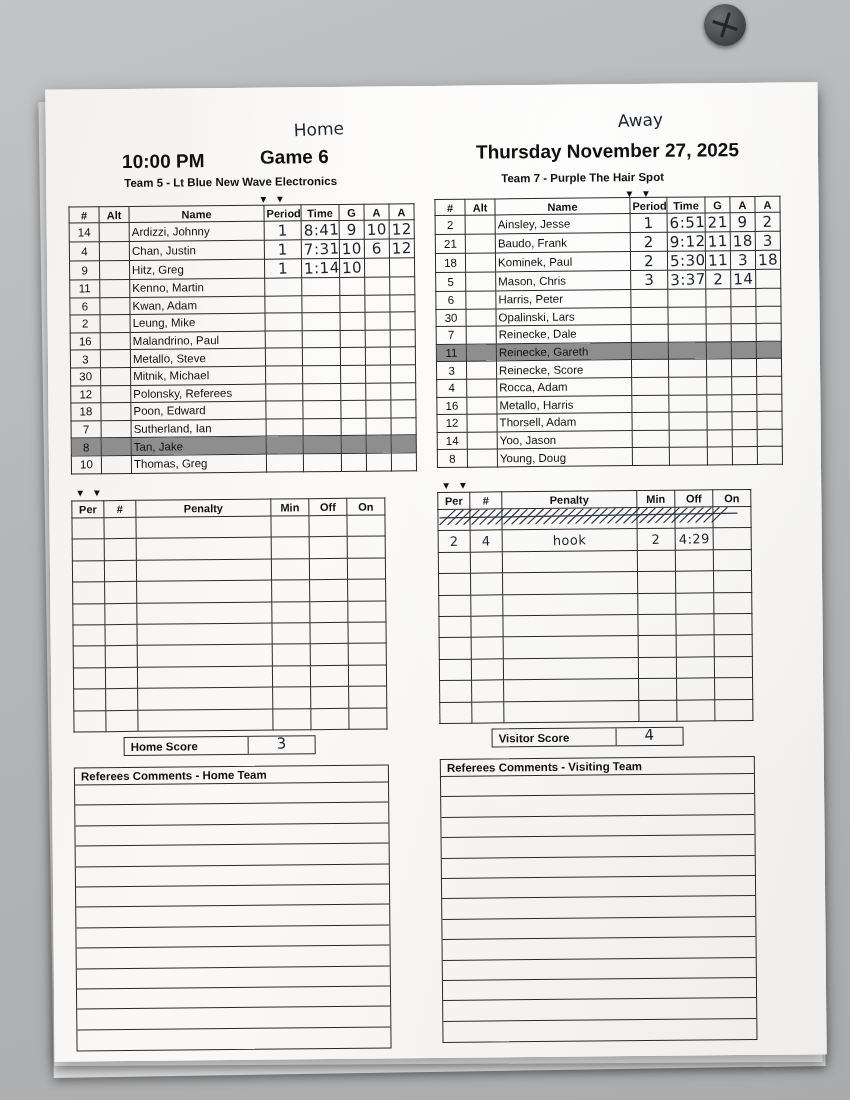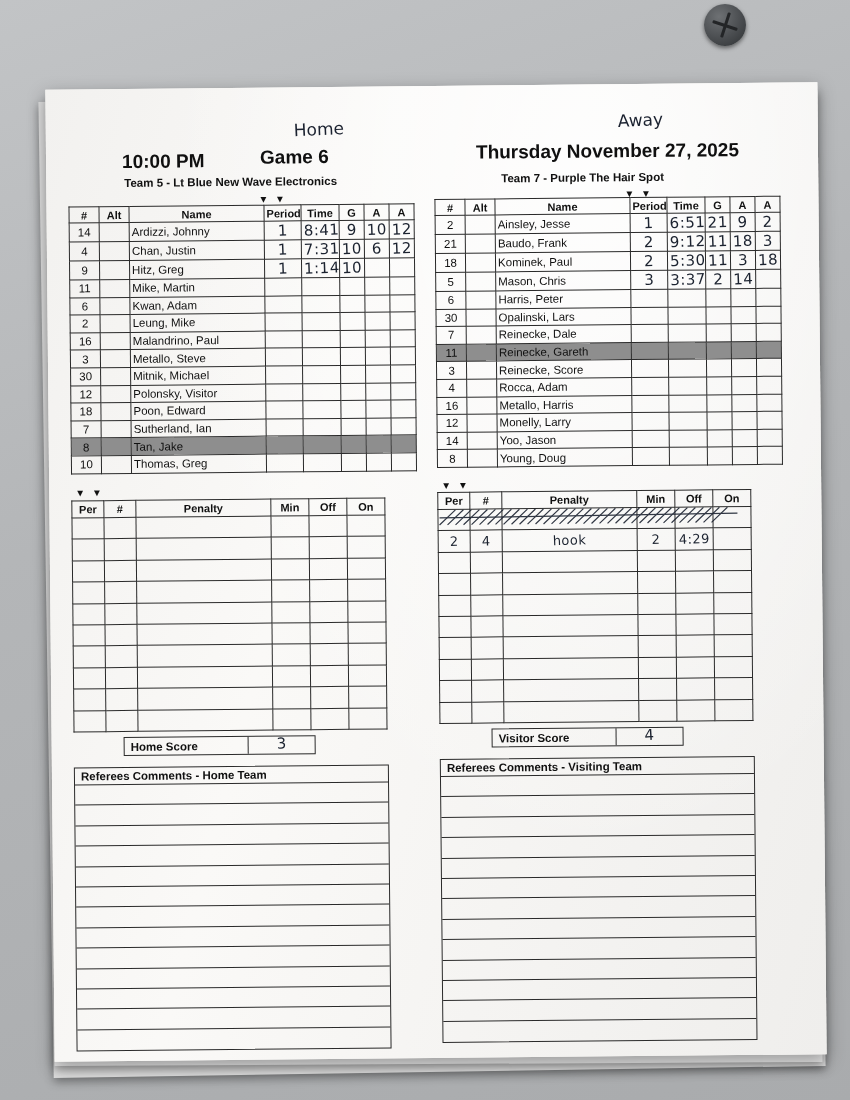--- a/index.html
+++ b/index.html
@@ -291,21 +291,21 @@
                 <td class="l">Hitz, Greg</td>
                 <td class="c"><span class="hw">1</span></td>
                 <td class="c"><span class="hw">1:14</span></td>
                 <td class="c"><span class="hw">10</span></td>
                 <td class="c"></td>
                 <td class="c"></td>
               </tr>
               <tr>
                 <td class="c">11</td>
                 <td class="c"></td>
-                <td class="l">Mike, Martin</td>
+                <td class="l">Kenno, Martin</td>
                 <td class="c"></td>
                 <td class="c"></td>
                 <td class="c"></td>
                 <td class="c"></td>
                 <td class="c"></td>
               </tr>
               <tr>
                 <td class="c">6</td>
                 <td class="c"></td>
                 <td class="l">Kwan, Adam</td>
@@ -351,21 +351,21 @@
                 <td class="l">Mitnik, Michael</td>
                 <td class="c"></td>
                 <td class="c"></td>
                 <td class="c"></td>
                 <td class="c"></td>
                 <td class="c"></td>
               </tr>
               <tr>
                 <td class="c">12</td>
                 <td class="c"></td>
-                <td class="l">Polonsky, Visitor</td>
+                <td class="l">Polonsky, Referees</td>
                 <td class="c"></td>
                 <td class="c"></td>
                 <td class="c"></td>
                 <td class="c"></td>
                 <td class="c"></td>
               </tr>
               <tr>
                 <td class="c">18</td>
                 <td class="c"></td>
                 <td class="l">Poon, Edward</td>
@@ -540,21 +540,21 @@
                 <td class="l">Metallo, Harris</td>
                 <td class="c"></td>
                 <td class="c"></td>
                 <td class="c"></td>
                 <td class="c"></td>
                 <td class="c"></td>
               </tr>
               <tr>
                 <td class="c">12</td>
                 <td class="c"></td>
-                <td class="l">Monelly, Larry</td>
+                <td class="l">Thorsell, Adam</td>
                 <td class="c"></td>
                 <td class="c"></td>
                 <td class="c"></td>
                 <td class="c"></td>
                 <td class="c"></td>
               </tr>
               <tr>
                 <td class="c">14</td>
                 <td class="c"></td>
                 <td class="l">Yoo, Jason</td>

